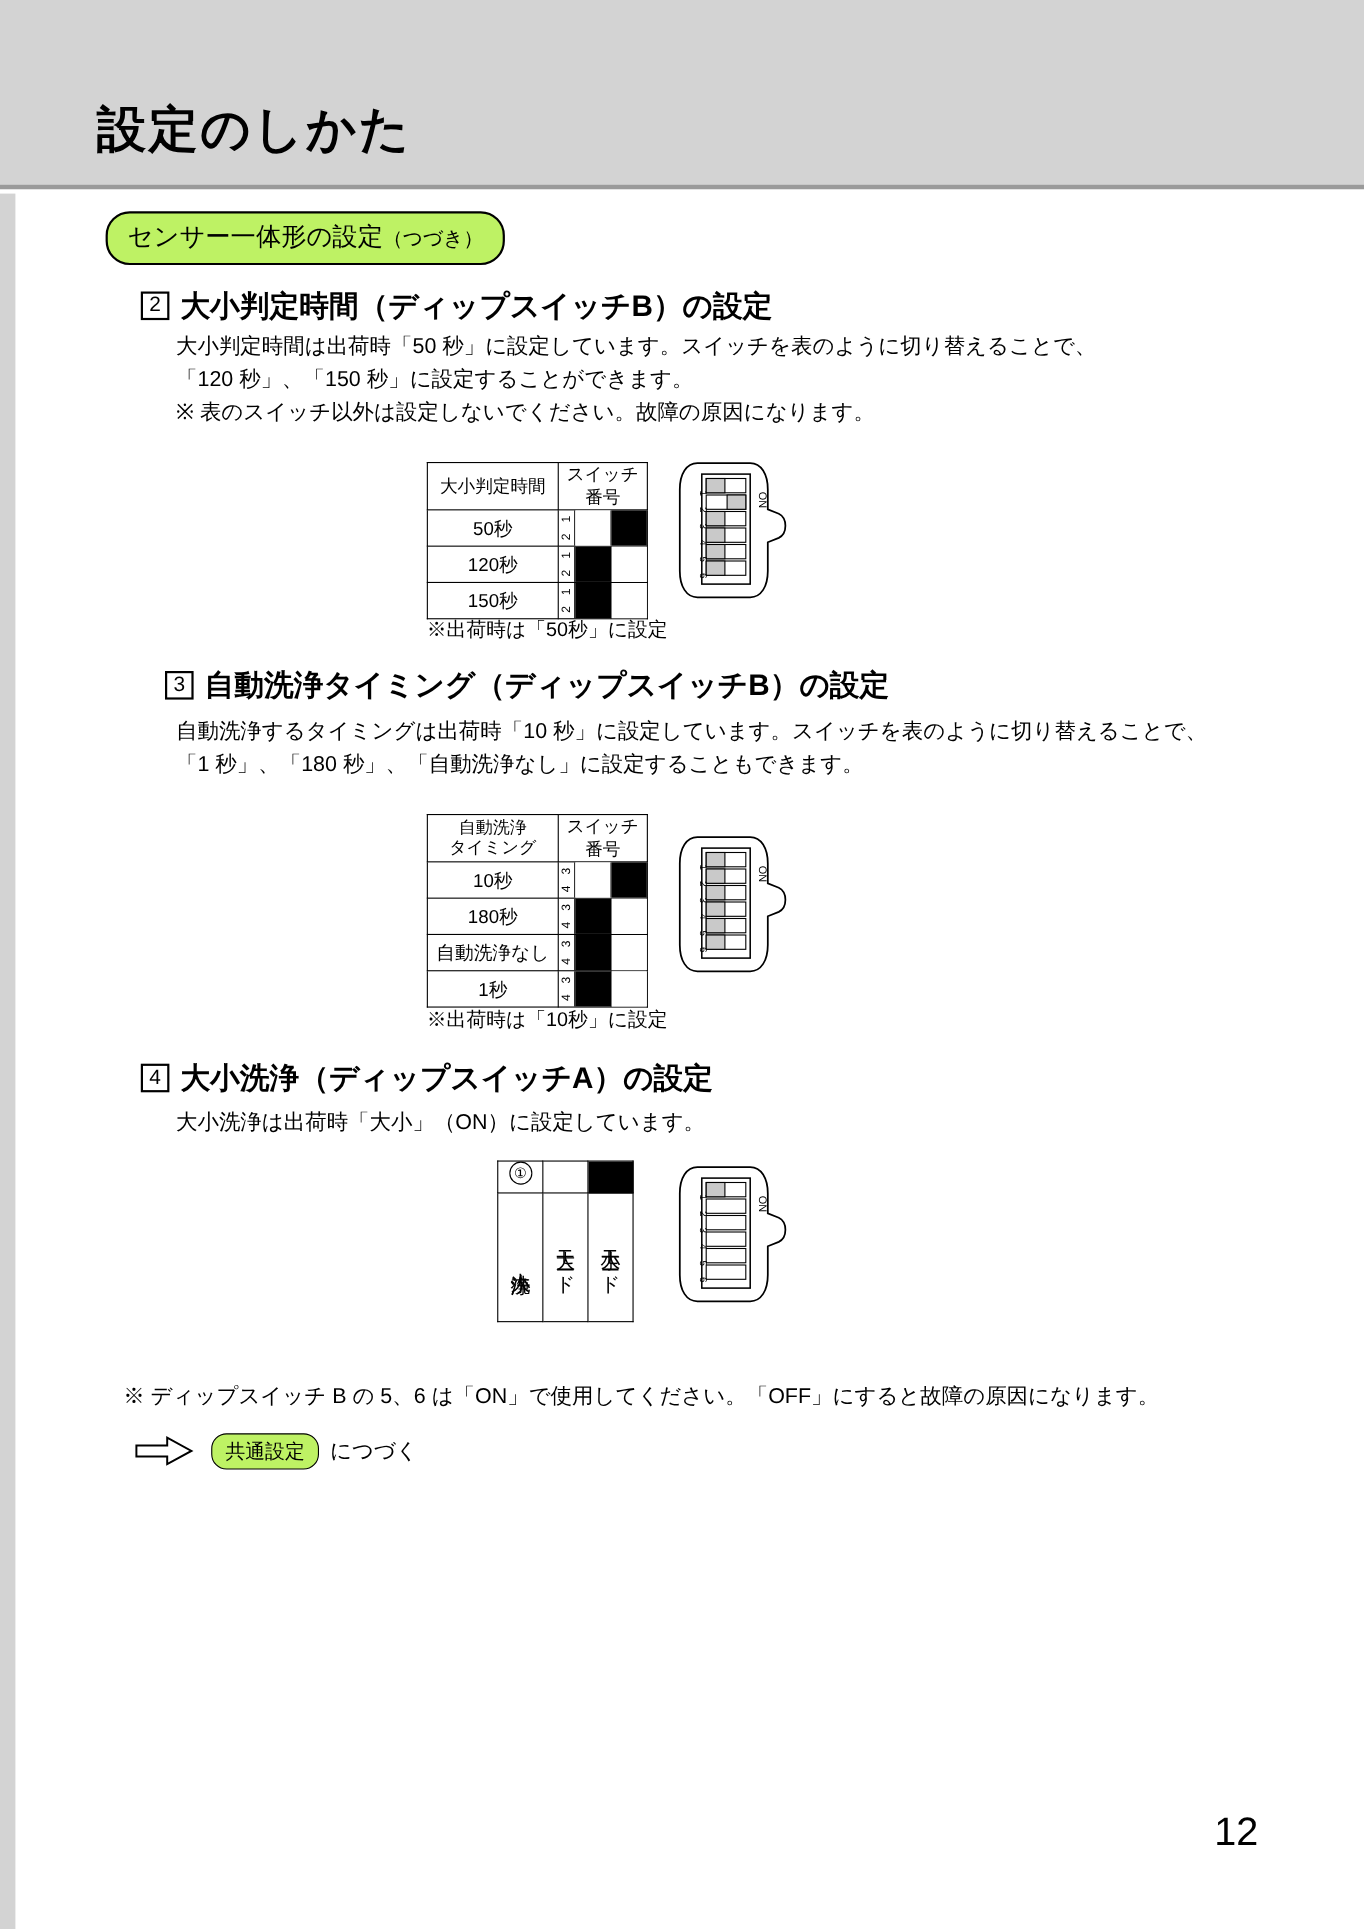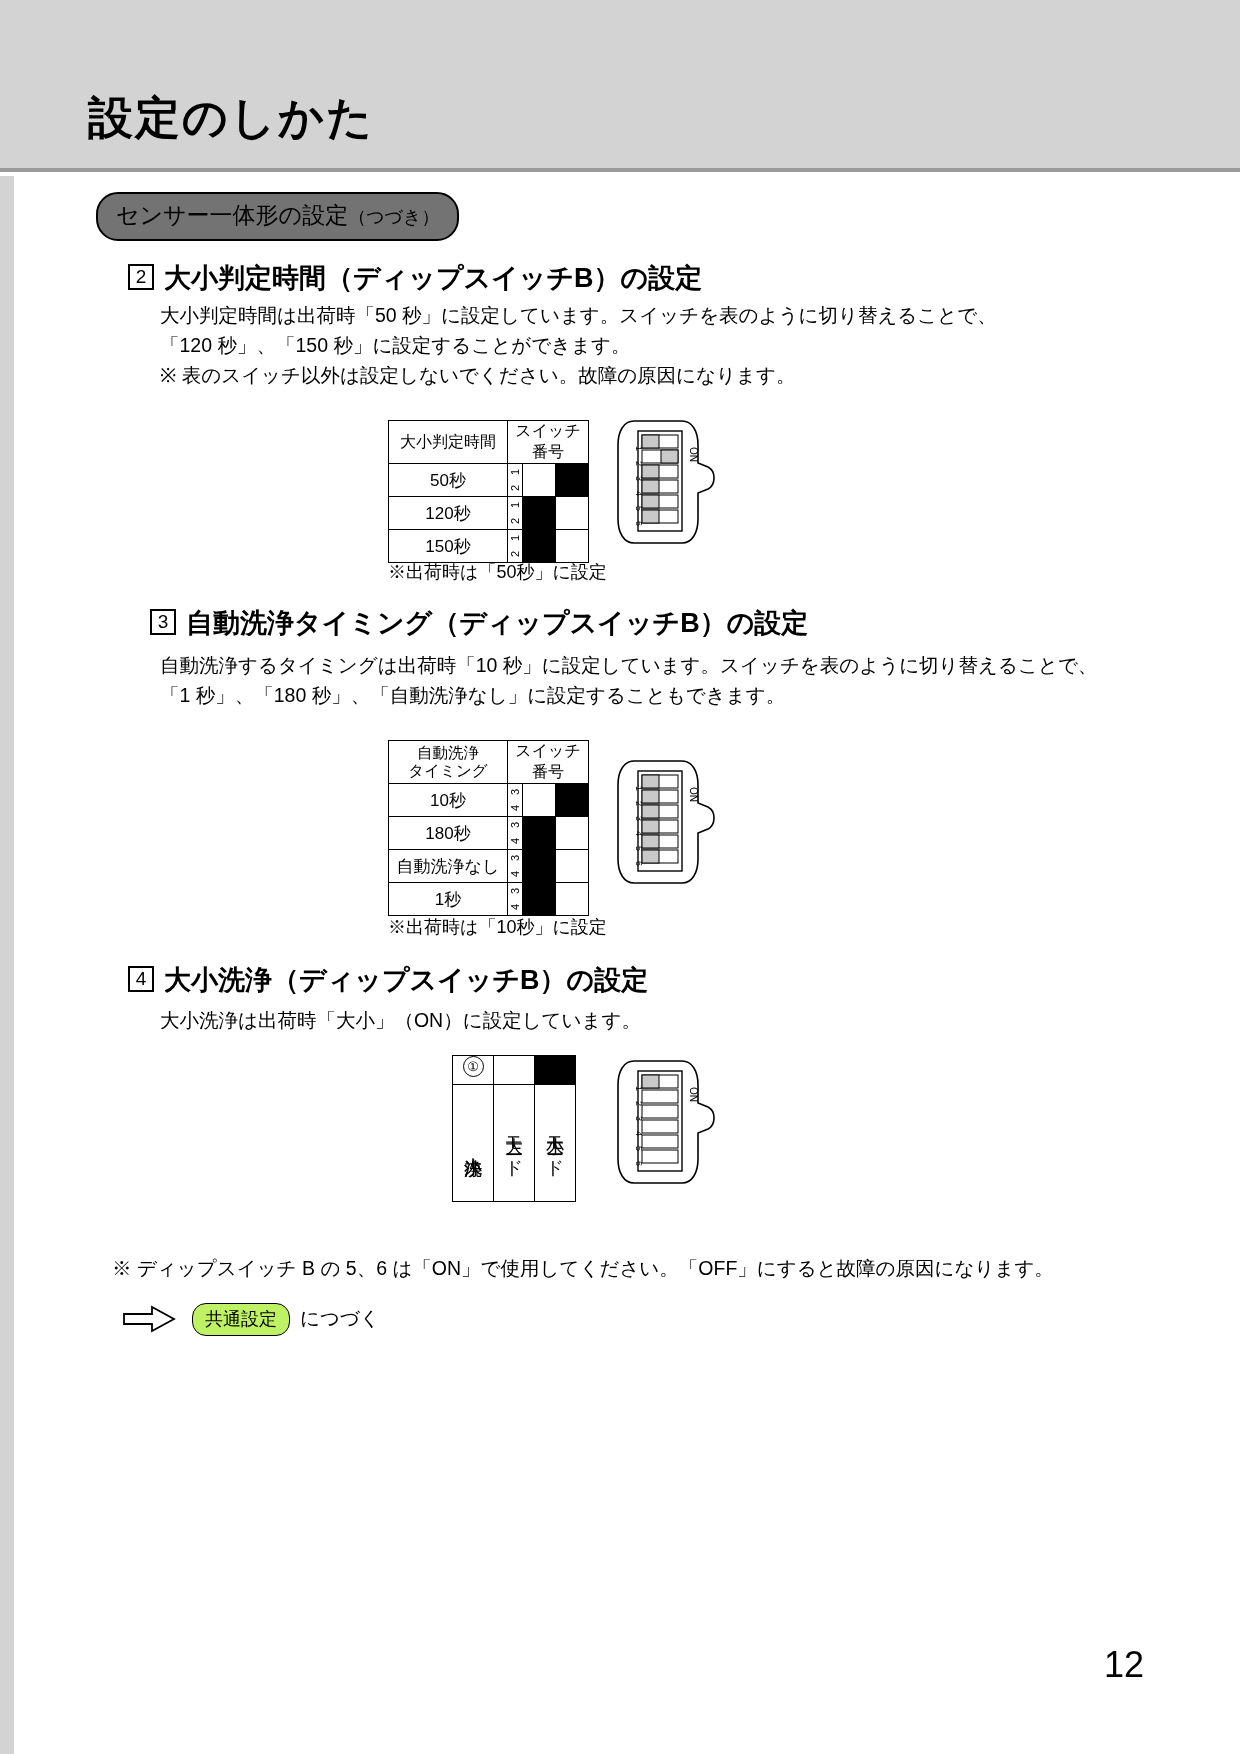--- a/index.html
+++ b/index.html
@@ -51,21 +51,21 @@
   
   .pill {
     position: absolute;
     left: 96px;
     top: 192px;
     border: 2px solid #000;
     border-radius: 22px;
     padding: 6px 18px 8px 18px;
     font-size: 23px;
     white-space: nowrap;
-    background: #737373;
+    background: #bef264;
   }
   .pill .small {
     font-size: 18px;
   }
 
   
   .heading {
     position: absolute;
     font-size: 27px;
     font-weight: bold;
@@ -443,21 +443,21 @@
     <text x="24" y="91" font-size="9" font-family="Liberation Sans, sans-serif" transform="rotate(90,24,91)">5</text>
   </g>
   <g>
     <rect x="30" y="95" width="36" height="13" fill="#fff" stroke="#000" stroke-width="1"></rect>
     <rect x="30" y="95" width="17" height="13" fill="#c9c9c9" stroke="#000" stroke-width="1"></rect>
     <text x="24" y="106" font-size="9" font-family="Liberation Sans, sans-serif" transform="rotate(90,24,106)">6</text>
   </g>
 </svg>
 
 <div class="heading" style="left:128px; top:962px;">
-  <span class="num-box">4</span><span>大小洗浄（ディップスイッチB）の設定</span>
+  <span class="num-box">4</span><span>大小洗浄（ディップスイッチA）の設定</span>
 </div>
 <div class="para" style="left:160px; top:1005px;">大小洗浄は出荷時「大小」（ON）に設定しています。</div>
 
 <table class="mode-table" style="left:452px; top:1055px;">
   <tbody>
       <tr>
     <td class="mode-col" style="height:28px;">
       <span class="circ">①</span>
     </td>
     <td class="mode-col" style="height:28px; background:#ffffff;"></td>

